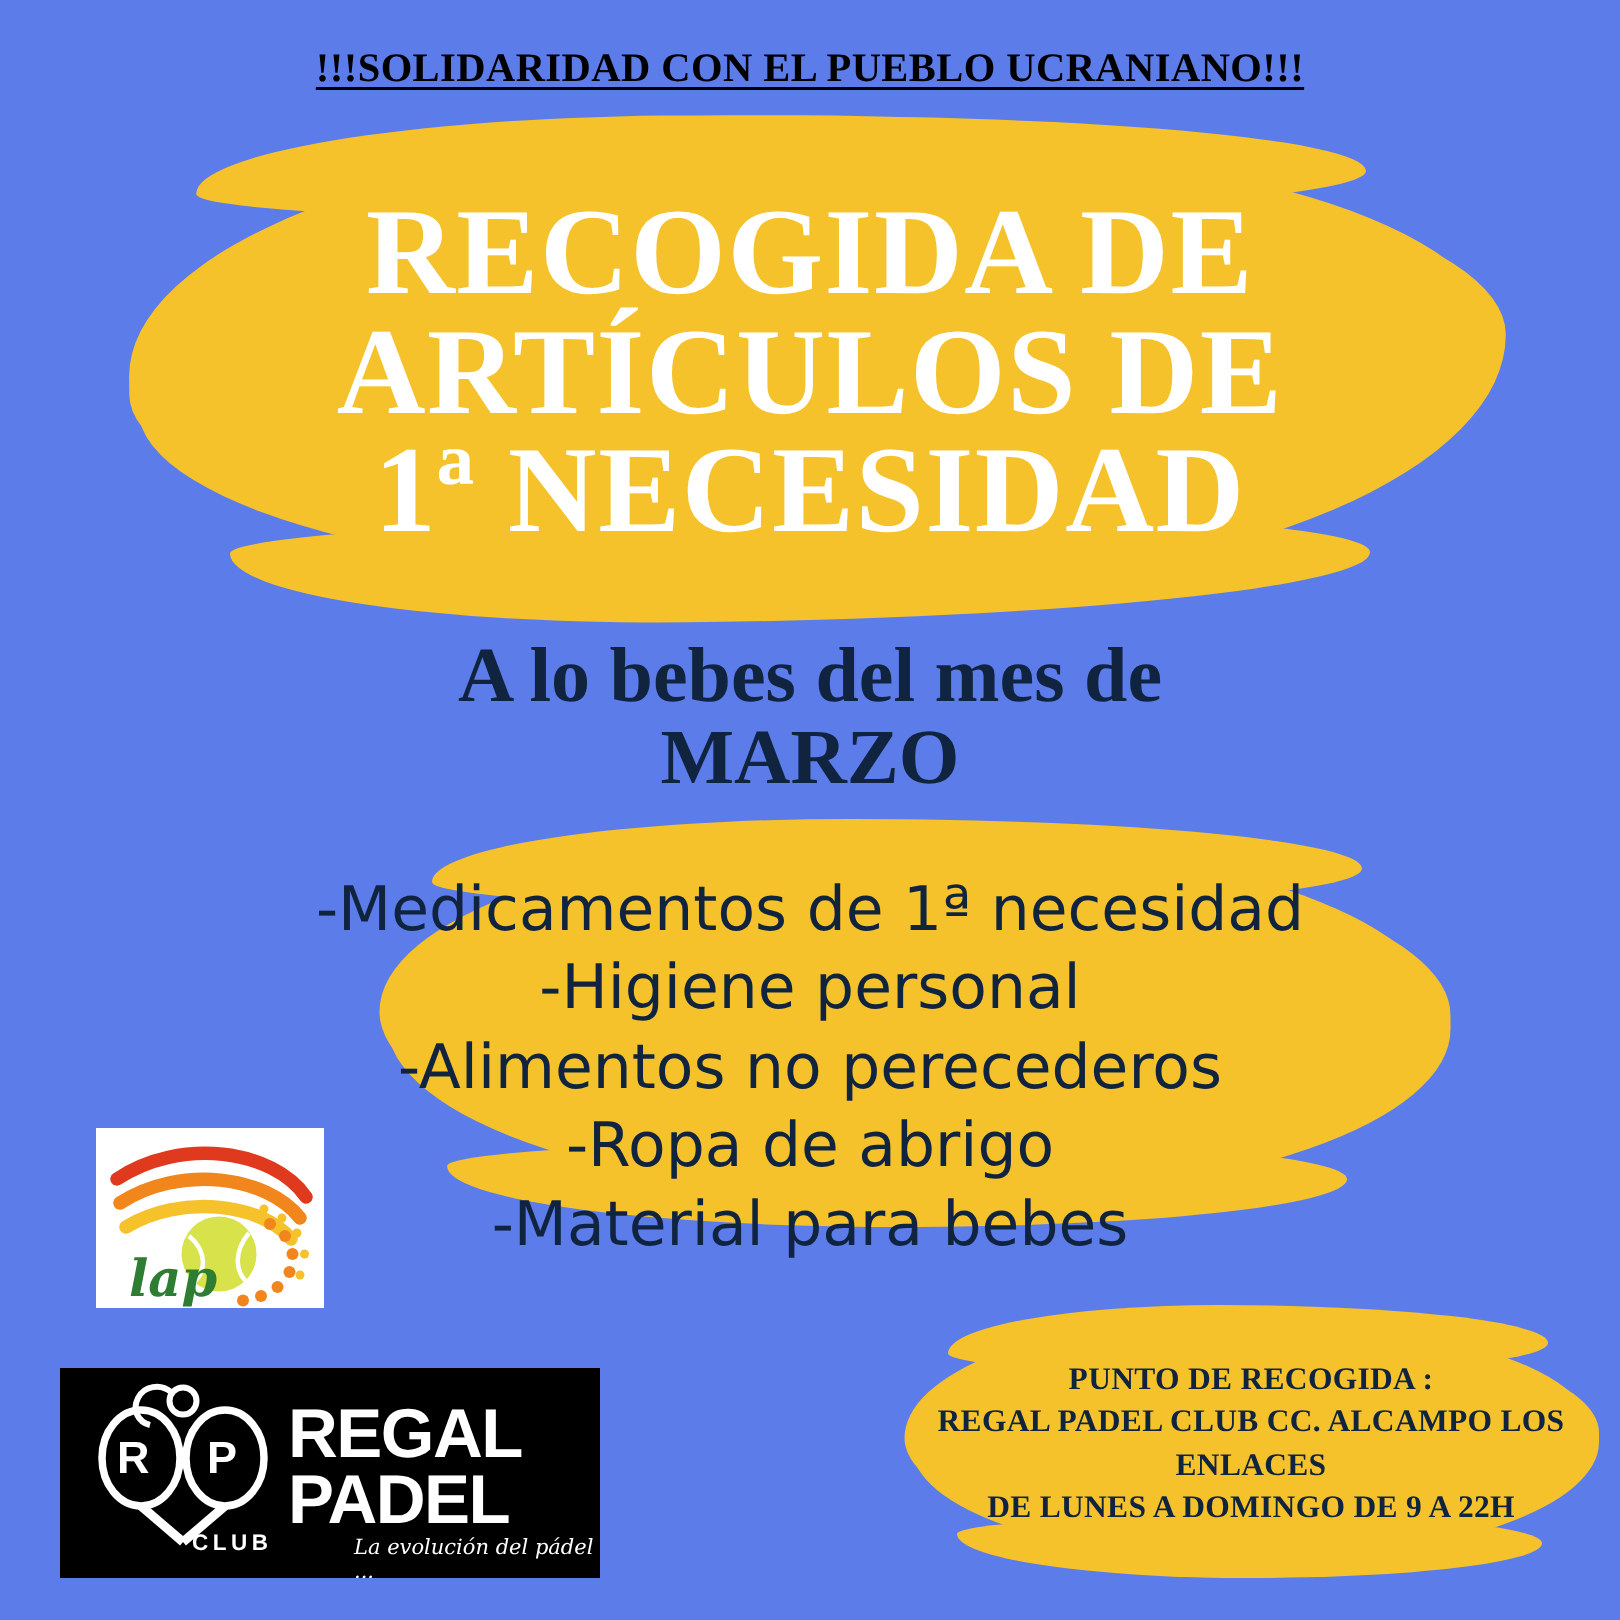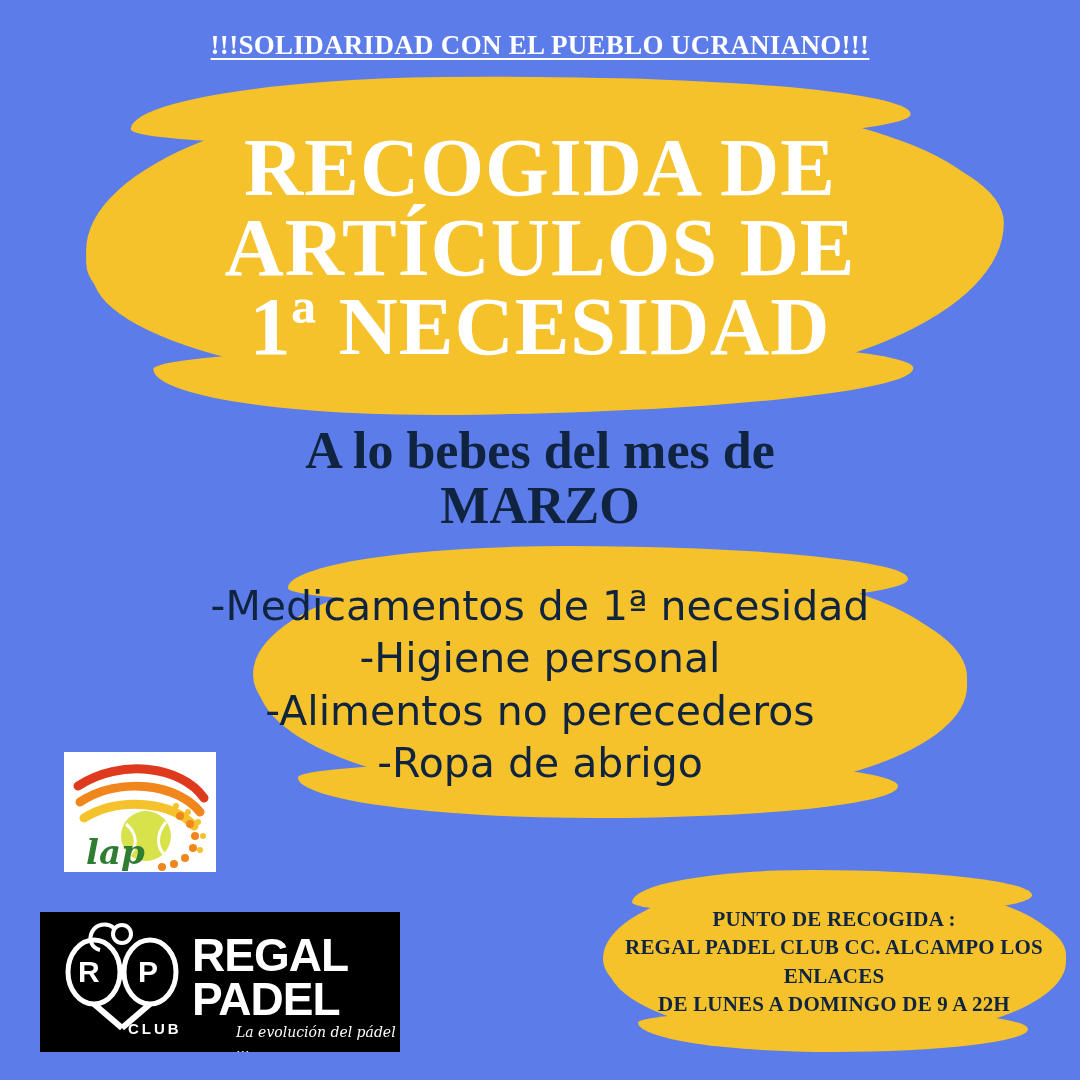--- a/index.html
+++ b/index.html
@@ -25,21 +25,21 @@
   .top-banner {
     position: absolute;
     top: 30px;
     left: 0;
     width: 1080px;
     text-align: center;
     font-family: "Liberation Serif", serif;
     font-weight: bold;
     font-size: 27px;
     letter-spacing: 0.3px;
-    color: #ffffff;
+    color: #000000;
     text-decoration: underline;
     text-underline-offset: 4px;
   }
 
   
   .blob {
     position: absolute;
     background: #F5C22B;
     z-index: 1;
   }
@@ -272,20 +272,21 @@
   <div class="subhead">
     <span class="s1">A lo bebes del mes de</span>
     <span class="s2">MARZO</span>
   </div>
 
   <div class="items">
     <span class="item">-Medicamentos de 1ª necesidad</span>
     <span class="item">-Higiene personal</span>
     <span class="item">-Alimentos no perecederos</span>
     <span class="item">-Ropa de abrigo</span>
+    <span class="item">-Material para bebes</span>
   </div>
 
   <div class="pickup">
     <span class="line">PUNTO DE RECOGIDA :</span>
     <span class="line">REGAL PADEL CLUB CC. ALCAMPO LOS</span>
     <span class="line">ENLACES</span>
     <span class="line">DE LUNES A DOMINGO DE 9 A 22H</span>
   </div>
 
   <div class="lap-logo">

